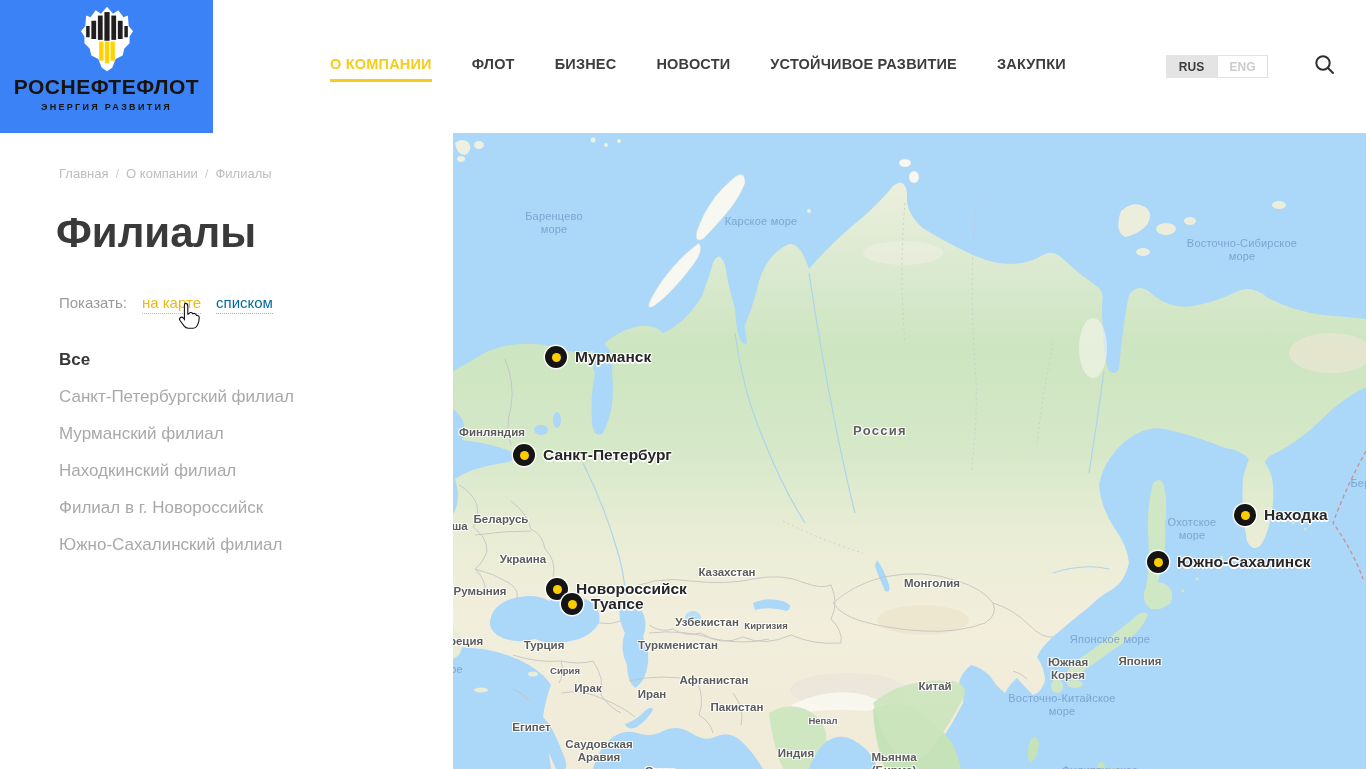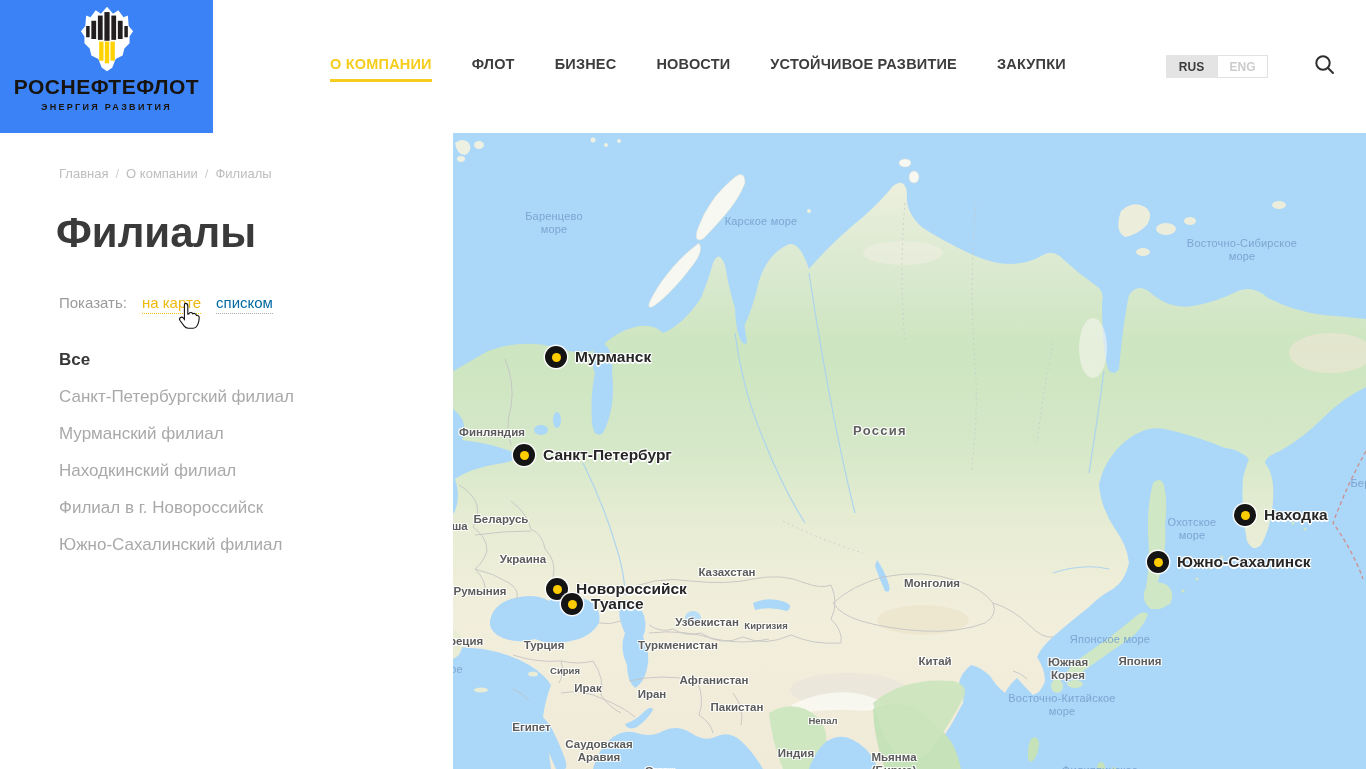--- a/index.html
+++ b/index.html
@@ -285,21 +285,21 @@
       <div class="map-label country md" style="left: 146px; top: 618px;">Саудовская
 Аравия</div>
       <div class="map-label country md" style="left: 261px; top: 547px;">Афганистан</div>
       <div class="map-label country md" style="left: 284px; top: 574px;">Пакистан</div>
       <div class="map-label country sm" style="left: 370px; top: 587px;">Непал</div>
       <div class="map-label country md" style="left: 343px; top: 620px;">Индия</div>
       <div class="map-label country md" style="left: 441px; top: 631px;">Мьянма
 (Бирма)</div>
       <div class="map-label country md" style="left: 207px; top: 638px;">Оман</div>
       <div class="map-label country md" style="left: 479px; top: 450px;">Монголия</div>
-      <div class="map-label country md" style="left: 482px; top: 528px; text-align: right;">Китай</div>
+      <div class="map-label country md" style="left: 482px; top: 553px; text-align: right;">Китай</div>
       <div class="map-label country md" style="left: 615px; top: 536px;">Южная
 Корея</div>
       <div class="map-label country md" style="left: 687px; top: 528px;">Япония</div>
     </div>
   <div>
       <div class="marker" style="left: 103px; top: 224px;">
         <div class="dot" style="--core: #ffcc00; background: rgb(20, 20, 20);"></div>
         <div class="mlabel">Мурманск</div>
       </div>
       <div class="marker" style="left: 71px; top: 322px;">

